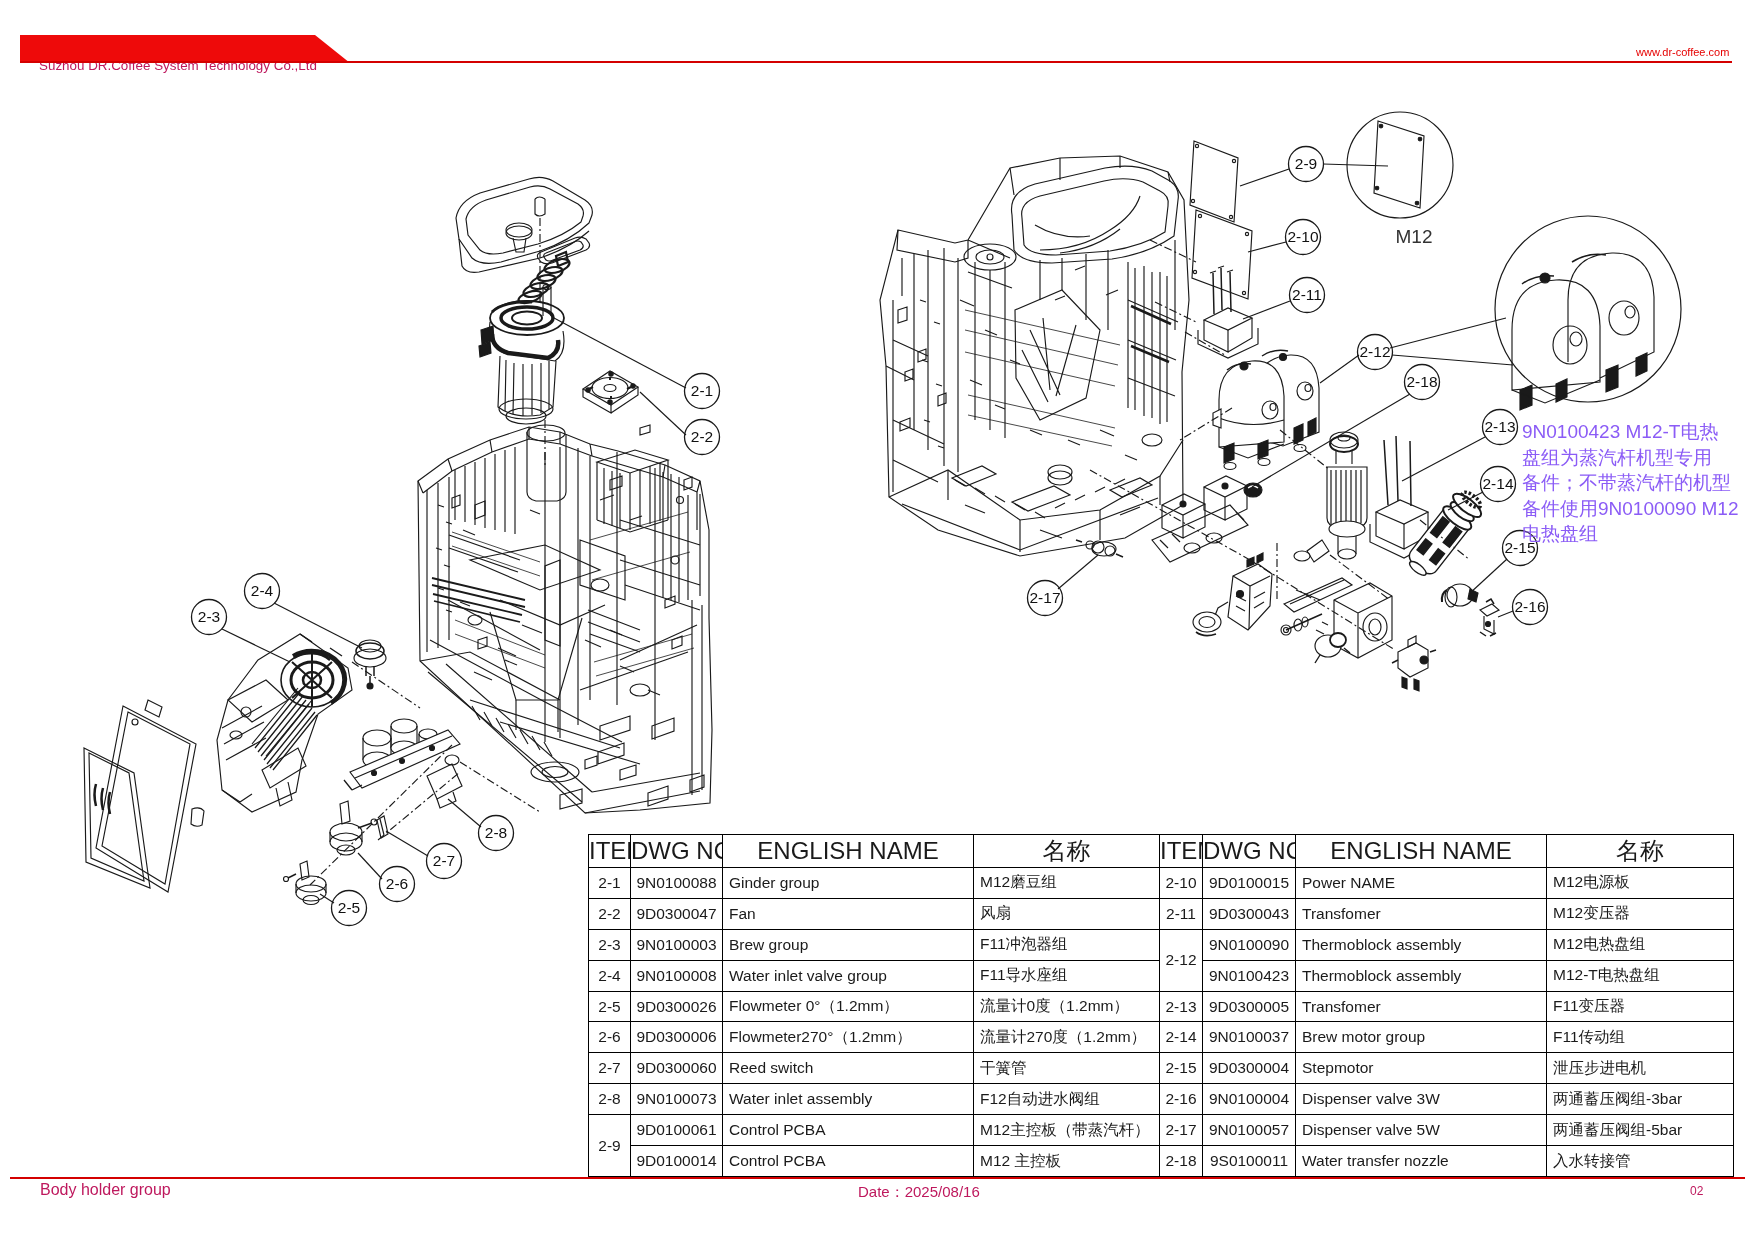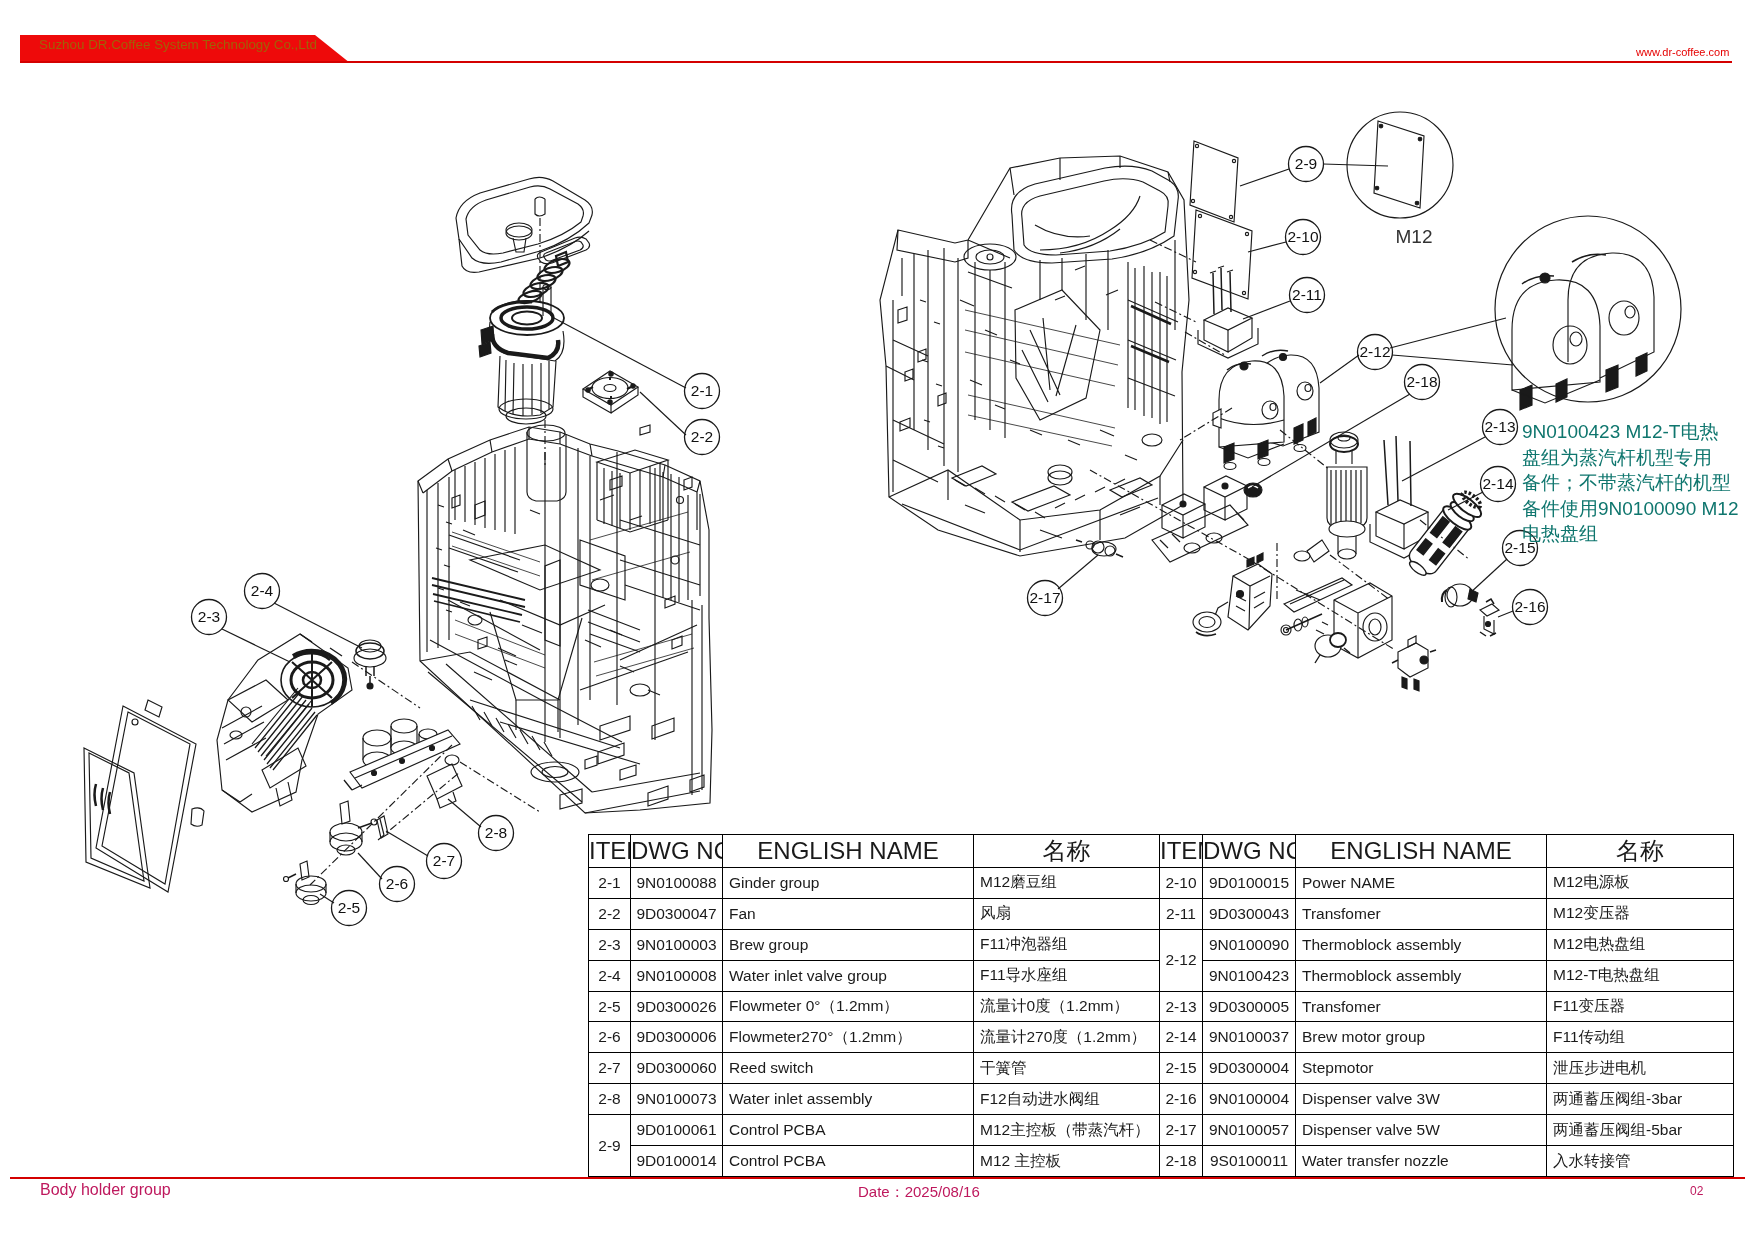--- a/index.html
+++ b/index.html
@@ -9,21 +9,21 @@
 #ptable td{border:1.5px solid #000;font-size:15.5px;color:#1a1a1a;padding:0 0 0 6px;overflow:hidden;white-space:nowrap;vertical-align:middle}
 #ptable td.c{text-align:center;padding:0}
 #ptable td.h{font-size:24px;text-align:center;padding:0}
 .red{color:#be185d}
 </style>
 </head>
 <body>
 
 <div class="abs" style="left:20px;top:35px;width:330px;height:28px;background:#ee0a0a;clip-path:polygon(0 0,295px 0,330px 28px,0 28px)"></div>
 
-<div class="abs" style="left:39px;top:37px;font-size:13.4px;color:#a16207">Suzhou DR.Coffee System Technology Co.,Ltd</div>
+<div class="abs" style="left:39px;top:58px;font-size:13.4px;color:#be185d">Suzhou DR.Coffee System Technology Co.,Ltd</div>
 
 <div class="abs" style="left:20px;top:61px;width:1712px;height:2px;background:#d40000"></div>
 
 <div class="abs" style="left:1636px;top:46px;font-size:11px;color:#e60000">www.dr-coffee.com</div>
 
 <svg class="abs" style="left:0;top:0" width="1754" height="1241" viewBox="0 0 1754 1241" fill="none" stroke="#1a1a1a" stroke-width="1.15">
 
 <g>
 <path d="M456,218 Q459,201 480,193 L529,179 Q542,175 553,181 L585,200 Q594,206 592,215 L589,223 Q570,241 540,251 L501,262 Q481,266 472,258 L459,239 Z"></path>
 <path d="M466,219 Q469,206 486,200 L530,187 Q541,184 550,189 L578,204 Q585,209 583,216 L581,222 Q564,236 538,244 L503,253 Q487,256 480,250 L468,235 Z"></path>
@@ -499,21 +499,21 @@
       <text x="1375" y="357">2-12</text>
 <text x="1500" y="432">2-13</text>
       <text x="1498" y="489">2-14</text>
 <text x="1520" y="553">2-15</text>
       <text x="1530" y="612">2-16</text>
 <text x="1045" y="603">2-17</text>
       <text x="1422" y="387">2-18</text>
 </g>
 </svg>
 
-<div class="abs" style="left:1522px;top:419px;width:225px;font-size:19px;line-height:25.5px;color:#0f766e;letter-spacing:0px">9N0100423 M12-T电热<br>盘组为蒸汽杆机型专用<br>备件；不带蒸汽杆的机型<br>备件使用9N0100090 M12<br>电热盘组</div>
+<div class="abs" style="left:1522px;top:419px;width:225px;font-size:19px;line-height:25.5px;color:#8b5cf6;letter-spacing:0px">9N0100423 M12-T电热<br>盘组为蒸汽杆机型专用<br>备件；不带蒸汽杆的机型<br>备件使用9N0100090 M12<br>电热盘组</div>
 
 <table id="ptable">
 <colgroup>
       <col style="width:42px">
       <col style="width:92px">
       <col style="width:251px">
       <col style="width:186px">
       <col style="width:43px">
       <col style="width:93px">
       <col style="width:251px">

